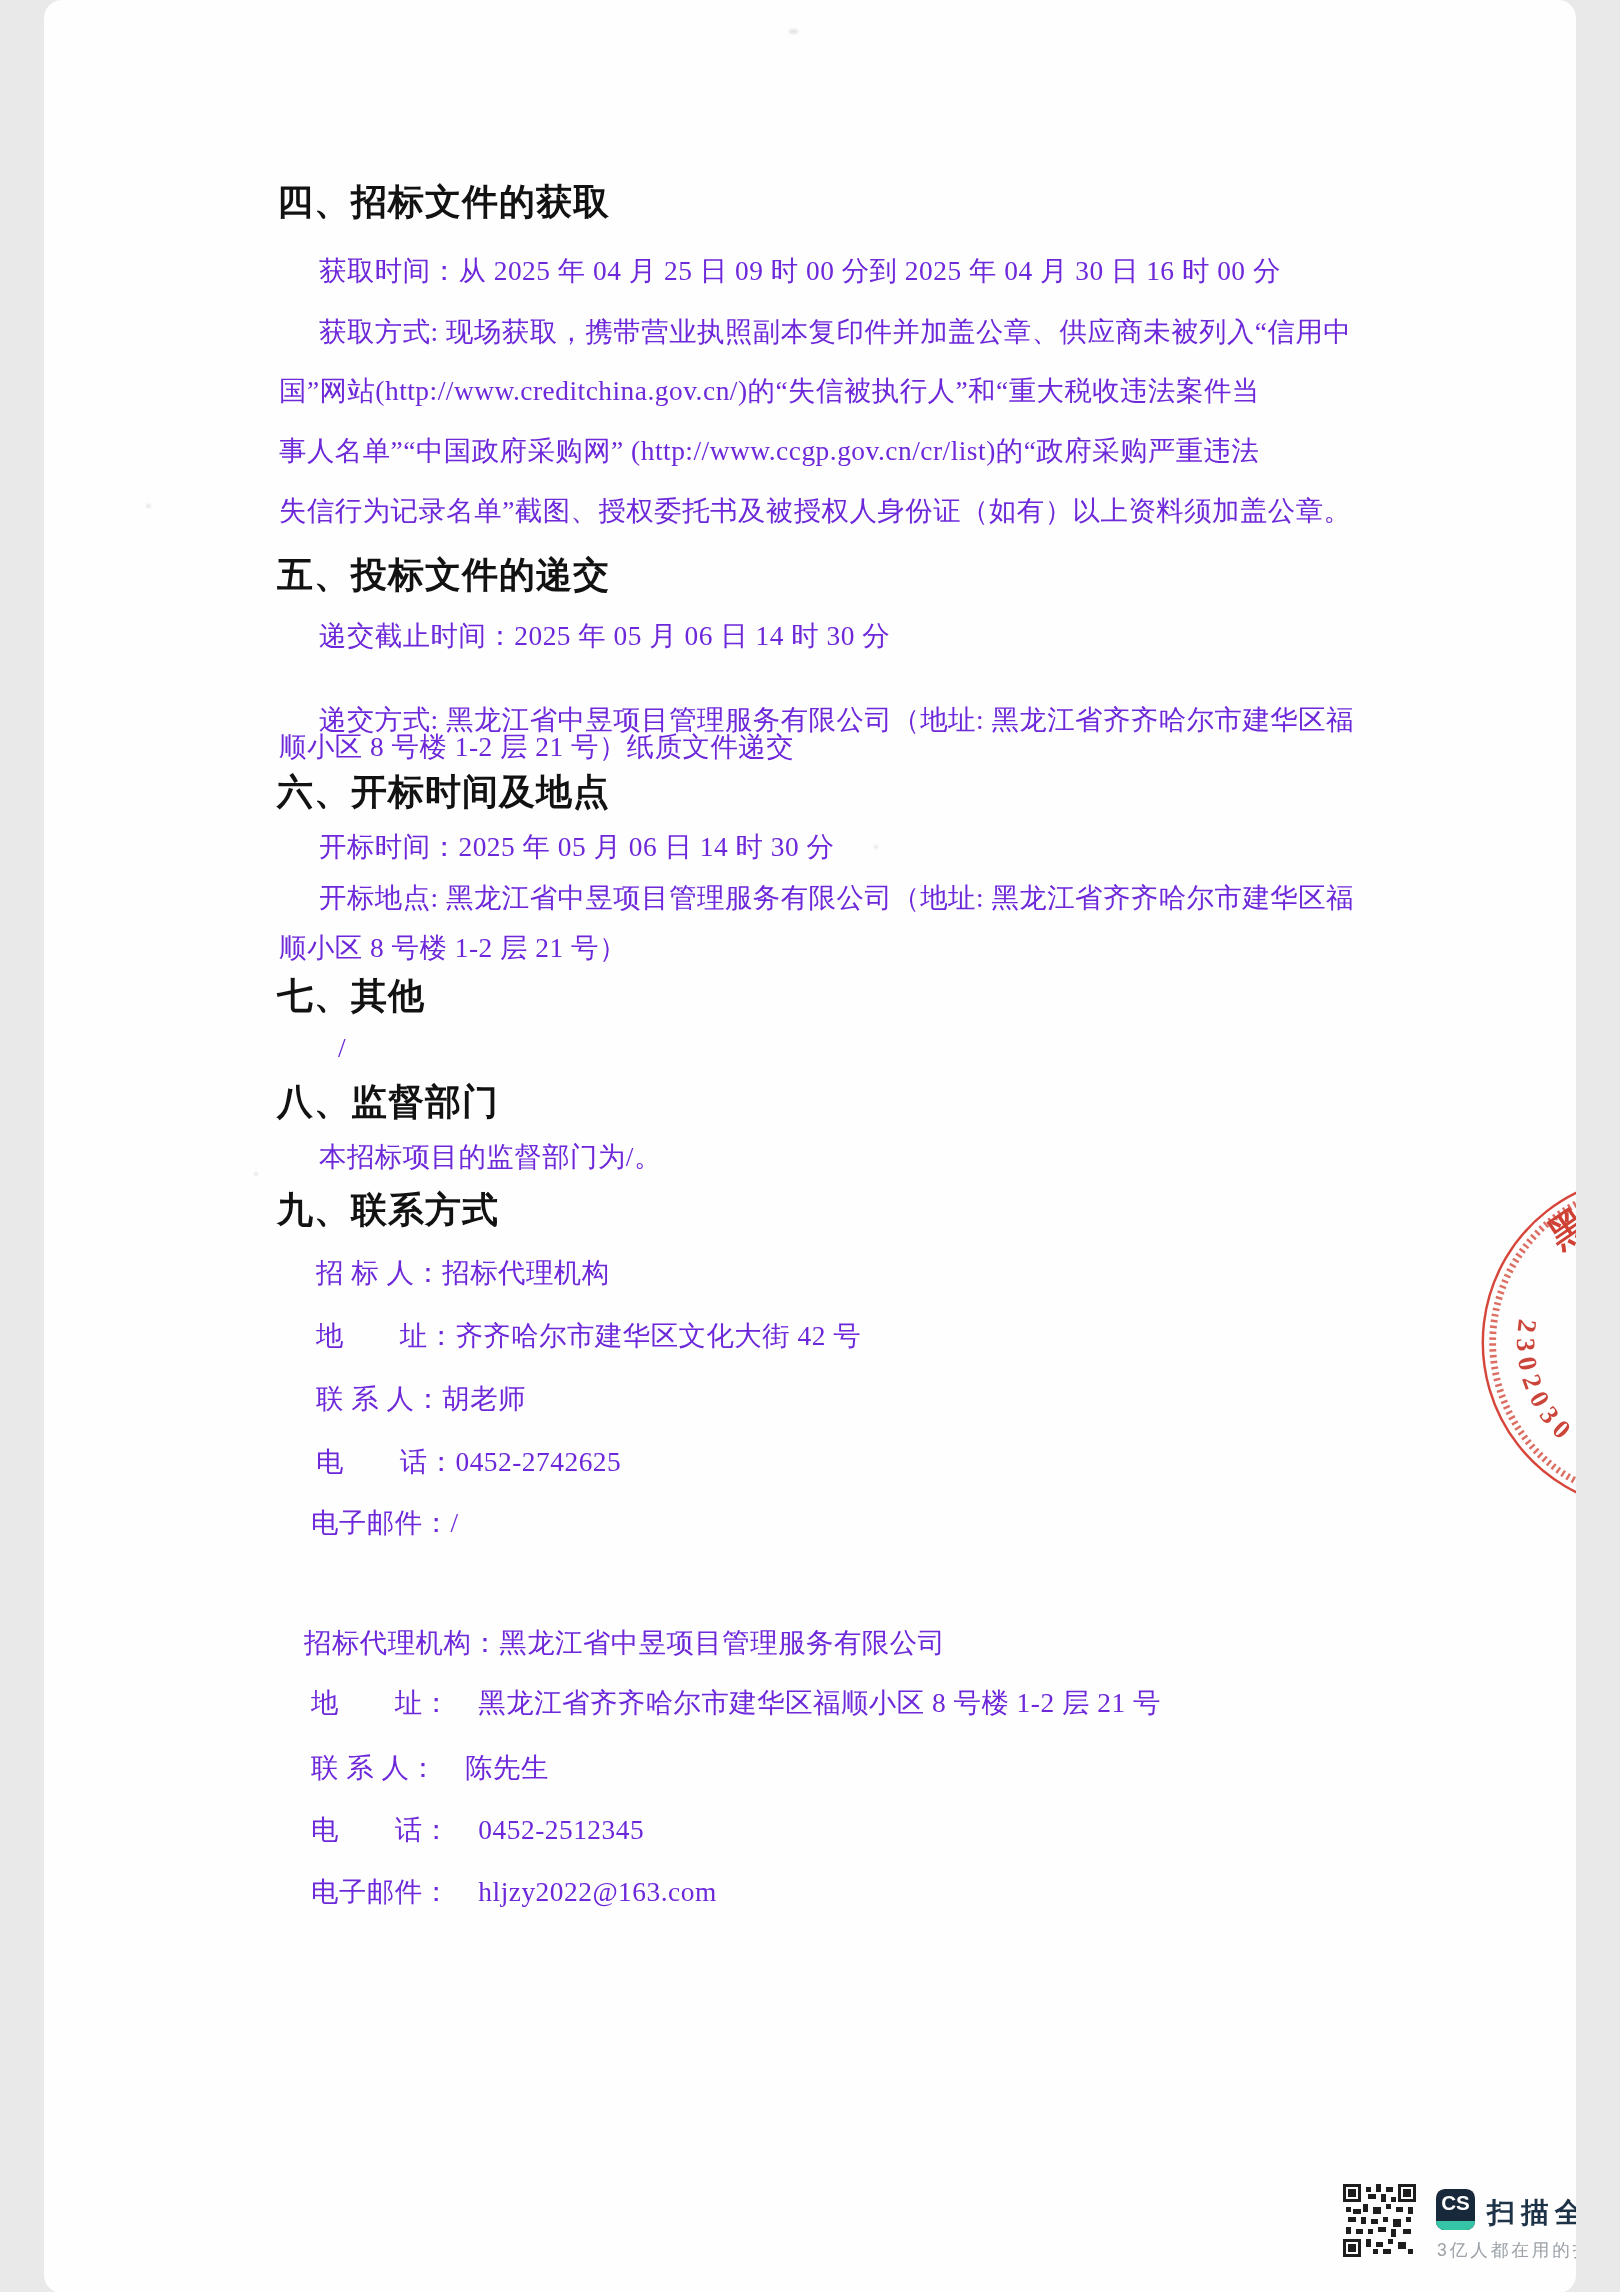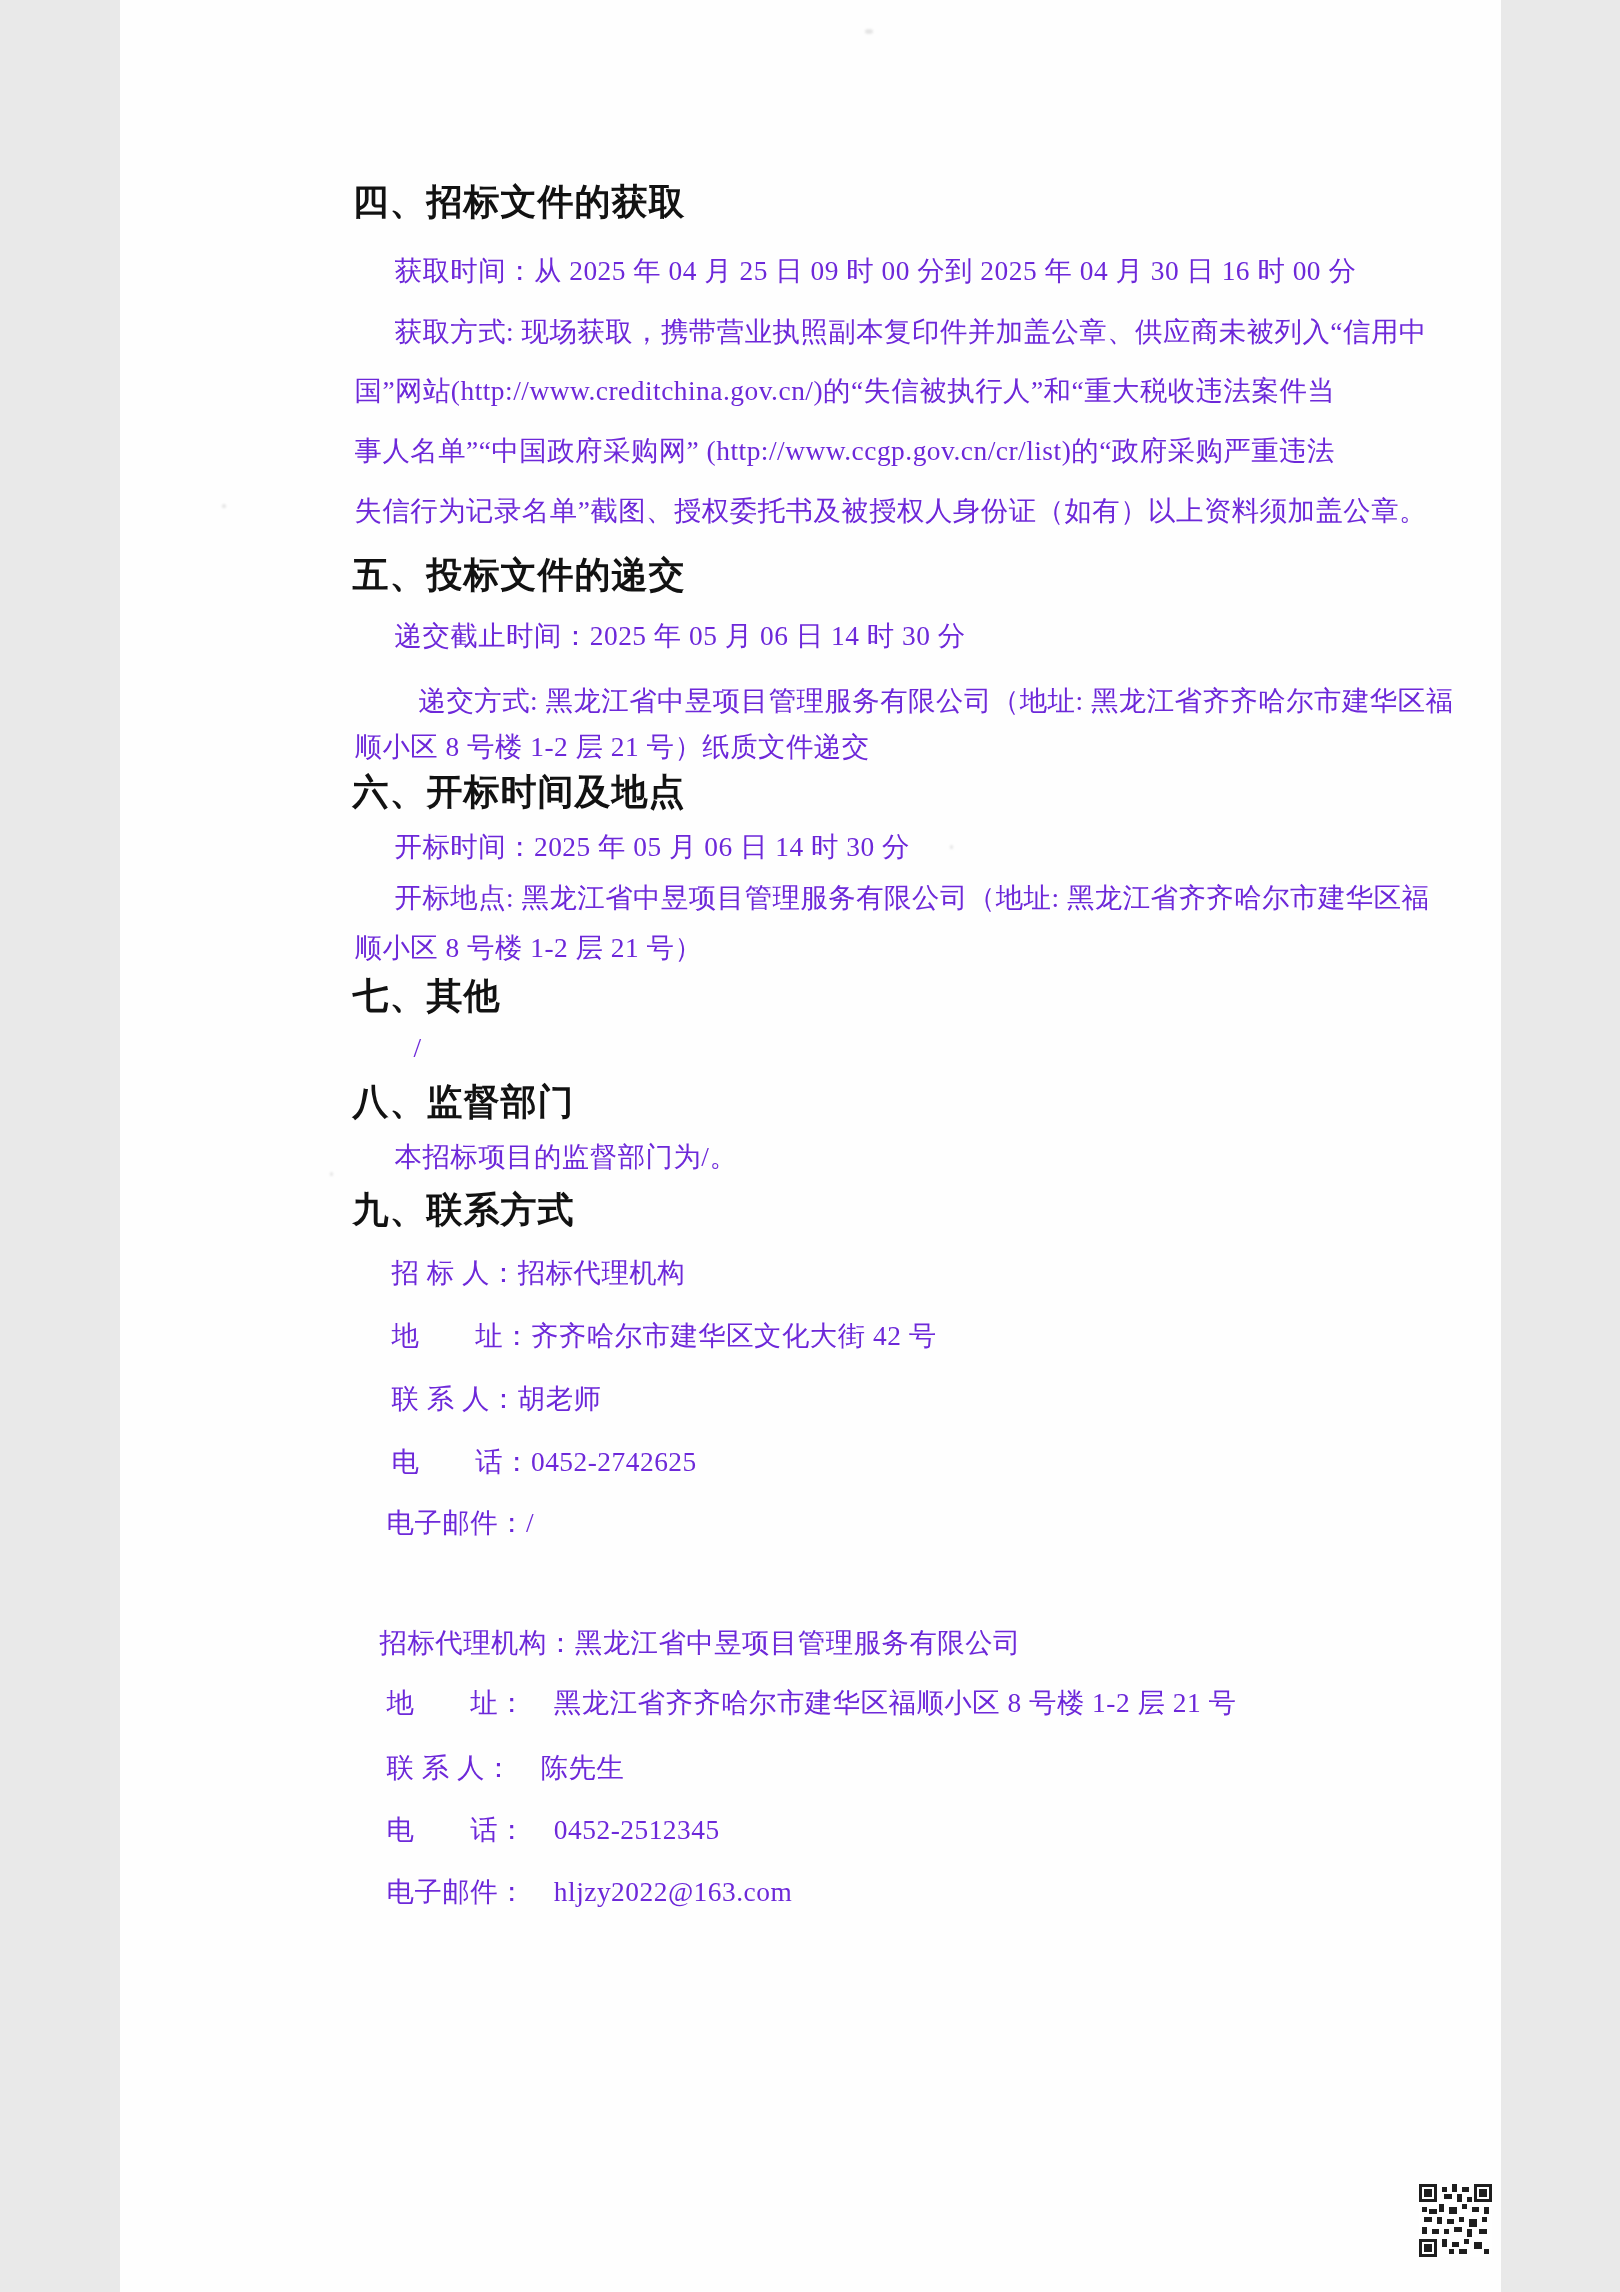--- a/index.html
+++ b/index.html
@@ -1,23 +1,24 @@
 <!DOCTYPE html>
 <html><head>
 <meta charset="utf-8">
 <style>
   html,body{margin:0;padding:0;background:#e9e9e9;}
   .page{
     position:relative;
-    width:1381px;height:2293px;
+    width:1532px;height:2293px;
     margin:0 auto;
     background:#fefefe;
     overflow:hidden;
     font-family:"Liberation Serif","DejaVu Serif",serif;
     color:#1b1b1b;
+    border-radius:18px;
   }
   .ln{
     position:absolute;
     white-space:nowrap;
     font-size:27.4px;
     line-height:1.25;
     letter-spacing:0.5px;
     color:#6d28d9;
   }
   .hd{
@@ -86,21 +87,21 @@
 
   <div class="hd" style="left:233px;top:182px;">四、招标文件的获取</div>
   <div class="ln" style="left:275px;top:254px;">获取时间：从 2025 年 04 月 25 日 09 时 00 分到 2025 年 04 月 30 日 16 时 00 分</div>
   <div class="ln" style="left:275px;top:315px;">获取方式: 现场获取，携带营业执照副本复印件并加盖公章、供应商未被列入“信用中</div>
   <div class="ln" style="left:235px;top:374px;text-align:center;">国”网站(http://www.creditchina.gov.cn/)的“失信被执行人”和“重大税收违法案件当</div>
   <div class="ln" style="left:235px;top:434px;">事人名单”“中国政府采购网” (http://www.ccgp.gov.cn/cr/list)的“政府采购严重违法</div>
   <div class="ln" style="left:235px;top:494px;">失信行为记录名单”截图、授权委托书及被授权人身份证（如有）以上资料须加盖公章。</div>
 
   <div class="hd" style="left:233px;top:555px;">五、投标文件的递交</div>
   <div class="ln" style="left:275px;top:619px;">递交截止时间：2025 年 05 月 06 日 14 时 30 分</div>
-  <div class="ln" style="left:275px;top:684px;margin-left:24px;">递交方式: 黑龙江省中昱项目管理服务有限公司（地址: 黑龙江省齐齐哈尔市建华区福</div>
+  <div class="ln" style="left:275px;top:703px;">递交方式: 黑龙江省中昱项目管理服务有限公司（地址: 黑龙江省齐齐哈尔市建华区福</div>
   <div class="ln" style="left:235px;top:730px;">顺小区 8 号楼 1-2 层 21 号）纸质文件递交</div>
 
   <div class="hd" style="left:233px;top:772px;">六、开标时间及地点</div>
   <div class="ln" style="left:275px;top:830px;">开标时间：2025 年 05 月 06 日 14 时 30 分</div>
   <div class="ln" style="left:275px;top:881px;">开标地点: 黑龙江省中昱项目管理服务有限公司（地址: 黑龙江省齐齐哈尔市建华区福</div>
   <div class="ln" style="left:235px;top:931px;">顺小区 8 号楼 1-2 层 21 号）</div>
 
   <div class="hd" style="left:233px;top:976px;">七、其他</div>
   <div class="ln" style="left:294px;top:1031px;">/</div>
 

